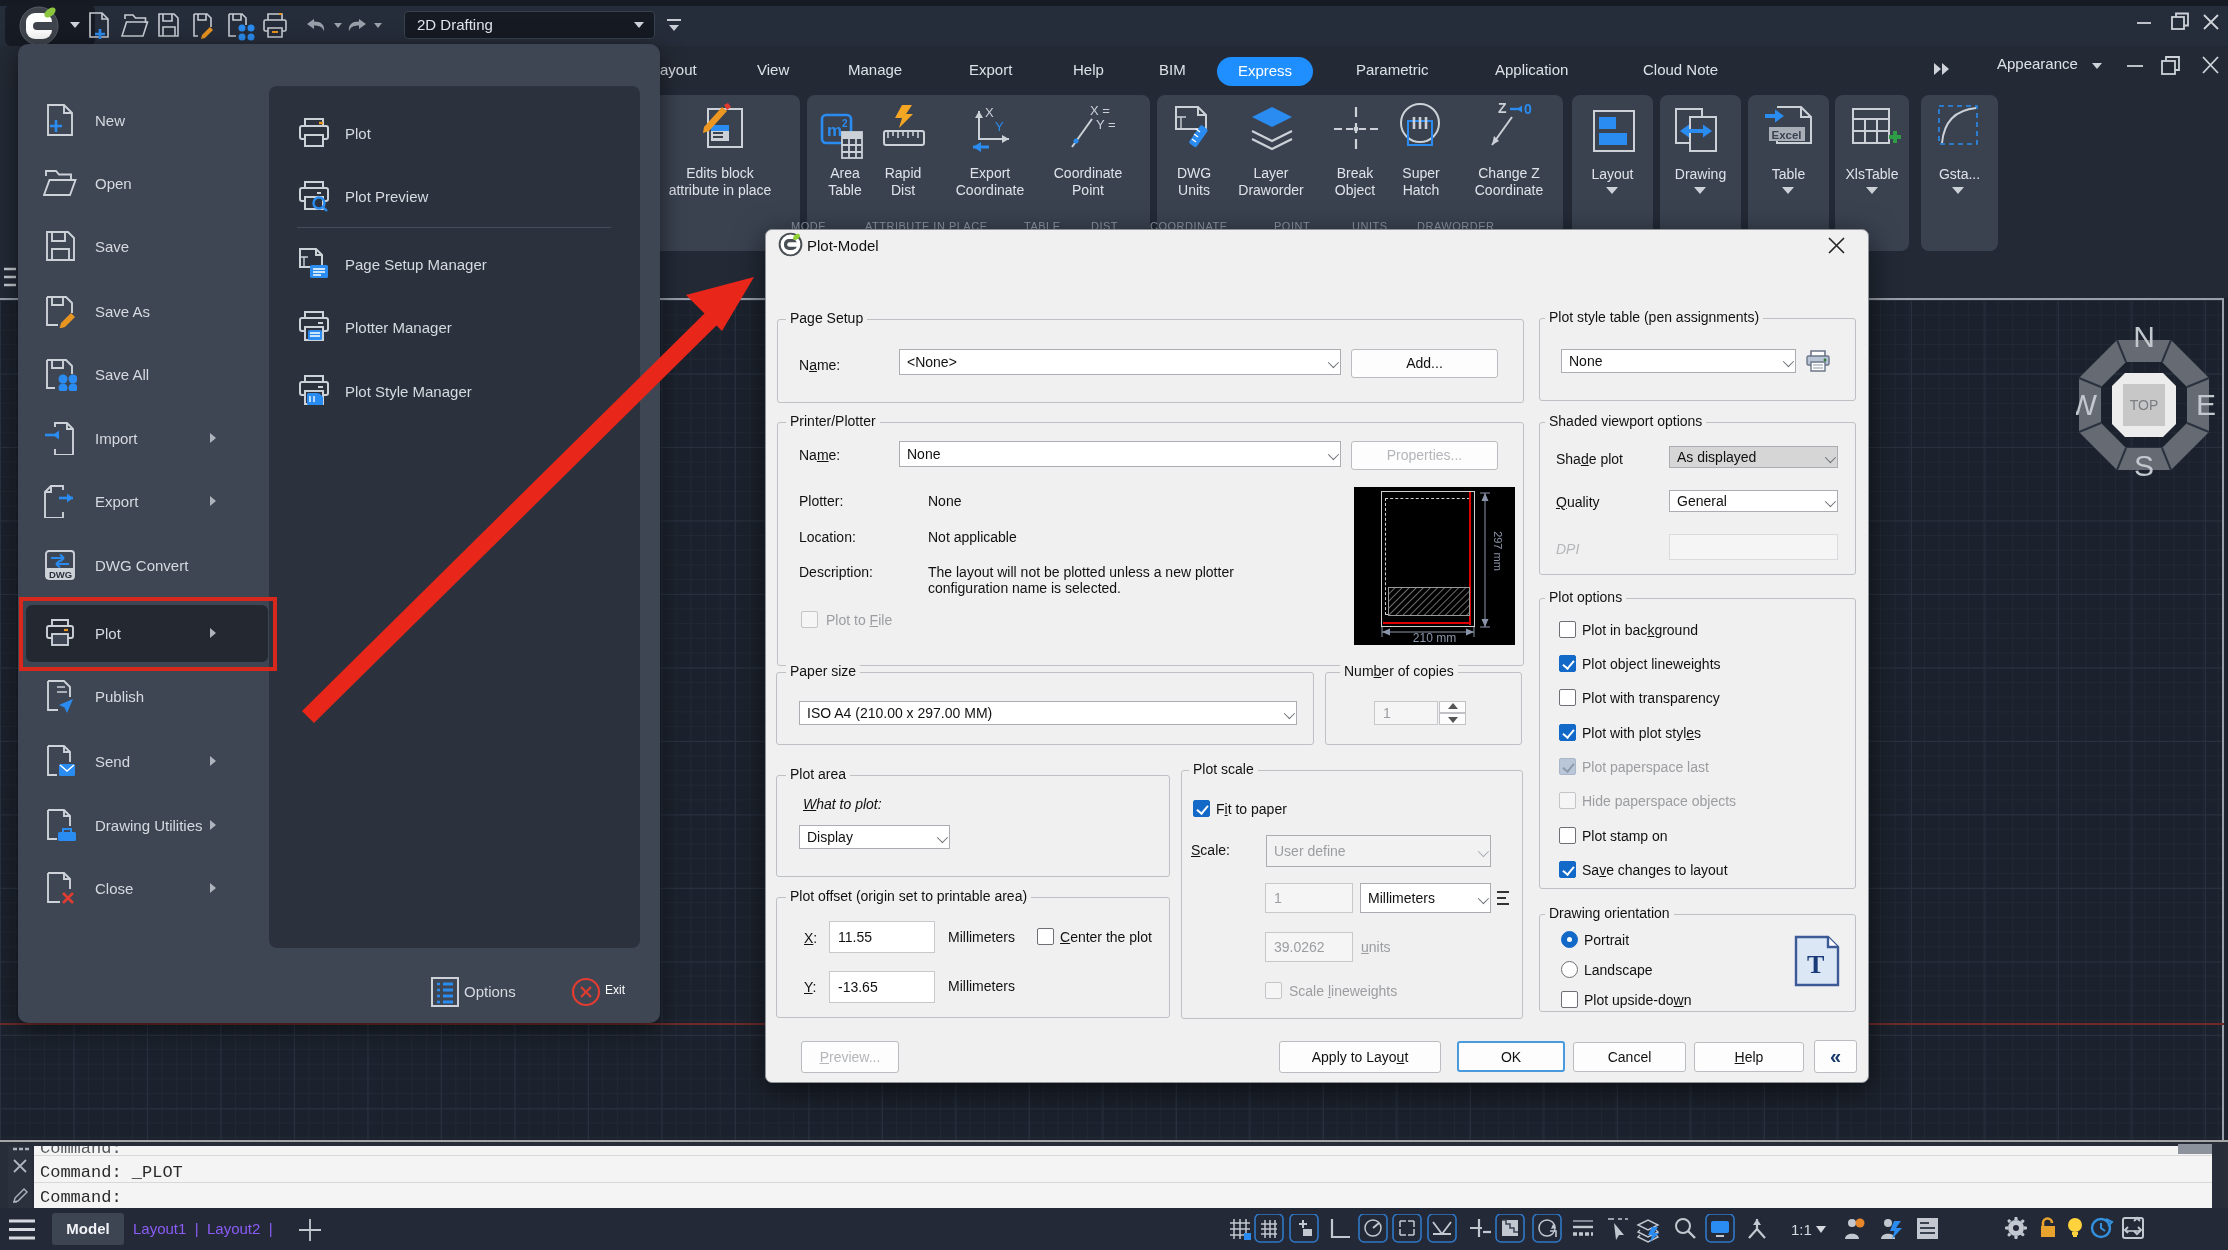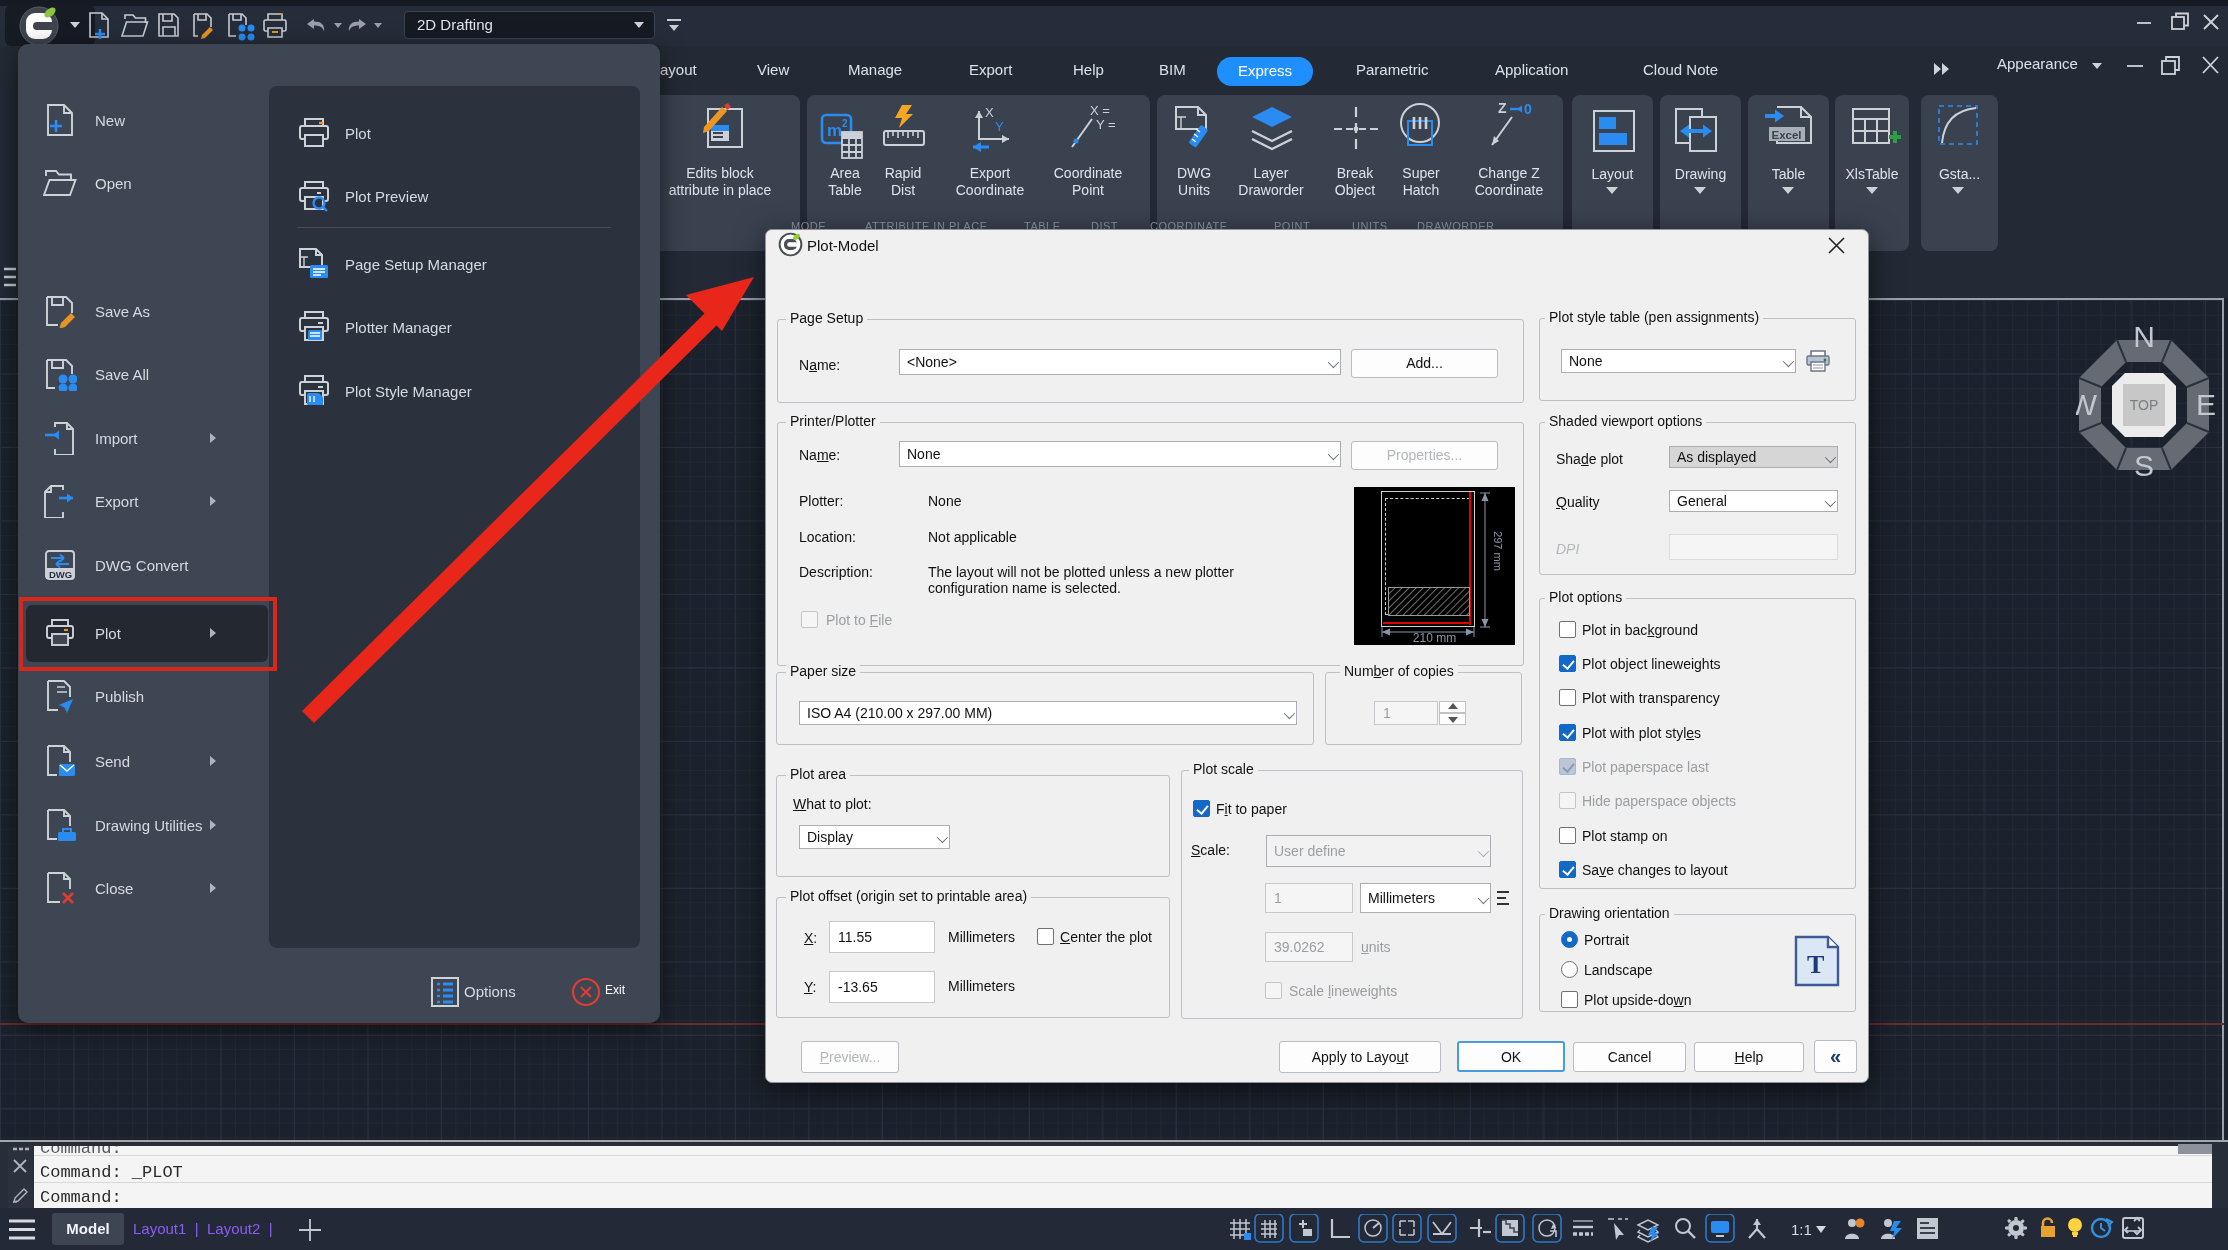--- a/index.html
+++ b/index.html
@@ -552,20 +552,28 @@
         </svg>
       <span class="lbl">New</span>
     </div>
     <div class="mitem" style="top:110px;">
       <svg class="icon" viewBox="0 0 34 34" fill="none" stroke="#cdd2d9" stroke-width="1.9">
           <path d="M3 10 v-5 h10 l3 3.5 h12 v6"></path>
           <path d="M1 29 l5.5-15 h26 l-5.5 15 z"></path>
         </svg>
       <span class="lbl">Open</span>
     </div>
+    <div class="mitem" style="top:173px;">
+      <svg class="icon" viewBox="0 0 34 34" fill="none" stroke="#cdd2d9" stroke-width="1.9">
+          <path d="M4 3 h21 l6 6 v22 h-27 z"></path>
+          <path d="M9 3 v9 h13 v-9"></path>
+          <path d="M9 31 v-11 h17 v11"></path>
+        </svg>
+      <span class="lbl">Save</span>
+    </div>
     <div class="mitem" style="top:238px;">
       <svg class="icon" viewBox="0 0 34 34" fill="none" stroke="#cdd2d9" stroke-width="1.9">
           <path d="M4 3 h19 l6 6 v10 M15 31 h-11 v-28"></path>
           <path d="M9 3 v8 h11 v-8"></path>
           <path d="M18 29 l10-10 4 4 -10 10 -5.5 1.5 z" fill="#e89420" stroke="none"></path>
         </svg>
       <span class="lbl">Save As</span>
     </div>
     <div class="mitem" style="top:301px;">
       <svg class="icon" viewBox="0 0 34 34" fill="none" stroke="#cdd2d9" stroke-width="1.9">
@@ -746,21 +754,21 @@
     <div class="tbox" style="left:608px;top:471px;width:64px;height:24px;line-height:22px;color:#9b9da1;background:#f5f5f5;">1</div>
     <div style="position:absolute;left:673px;top:471px;width:27px;height:12px;background:#fdfdfd;border:1px solid #c0c2c6;">
         <span style="position:absolute;left:8px;top:1px;width:0;height:0;border-bottom:6px solid #555;border-left:5px solid transparent;border-right:5px solid transparent;"></span>
       </div>
     <div style="position:absolute;left:673px;top:483px;width:27px;height:12px;background:#fdfdfd;border:1px solid #c0c2c6;">
         <span style="position:absolute;left:8px;top:3px;width:0;height:0;border-top:6px solid #555;border-left:5px solid transparent;border-right:5px solid transparent;"></span>
       </div>
 
     <div class="group" style="left:10px;top:545px;width:394px;height:102px;"></div>
     <div class="gtitle" style="left:20px;top:536px;">Plot area</div>
-    <div class="lbl14" style="left:27px;top:566px;"><u>W</u>hat to plot:</div>
+    <div class="lbl14" style="left:37px;top:566px;font-style:italic;"><u>W</u>hat to plot:</div>
     <div class="combo" style="left:33px;top:595px;width:151px;height:24px;">
         <span class="ctext">Display</span>
         <span class="chev"></span>
       </div>
 
     <div class="group" style="left:10px;top:667px;width:394px;height:121px;"></div>
     <div class="gtitle" style="left:20px;top:658px;">Plot offset (origin set to printable area)</div>
     <div class="lbl14" style="left:38px;top:700px;"><u>X</u>:</div>
     <div class="tbox" style="left:63px;top:691px;width:106px;height:32px;line-height:30px;">11.55</div>
     <div class="lbl14" style="left:182px;top:699px;">Millimeters</div>

